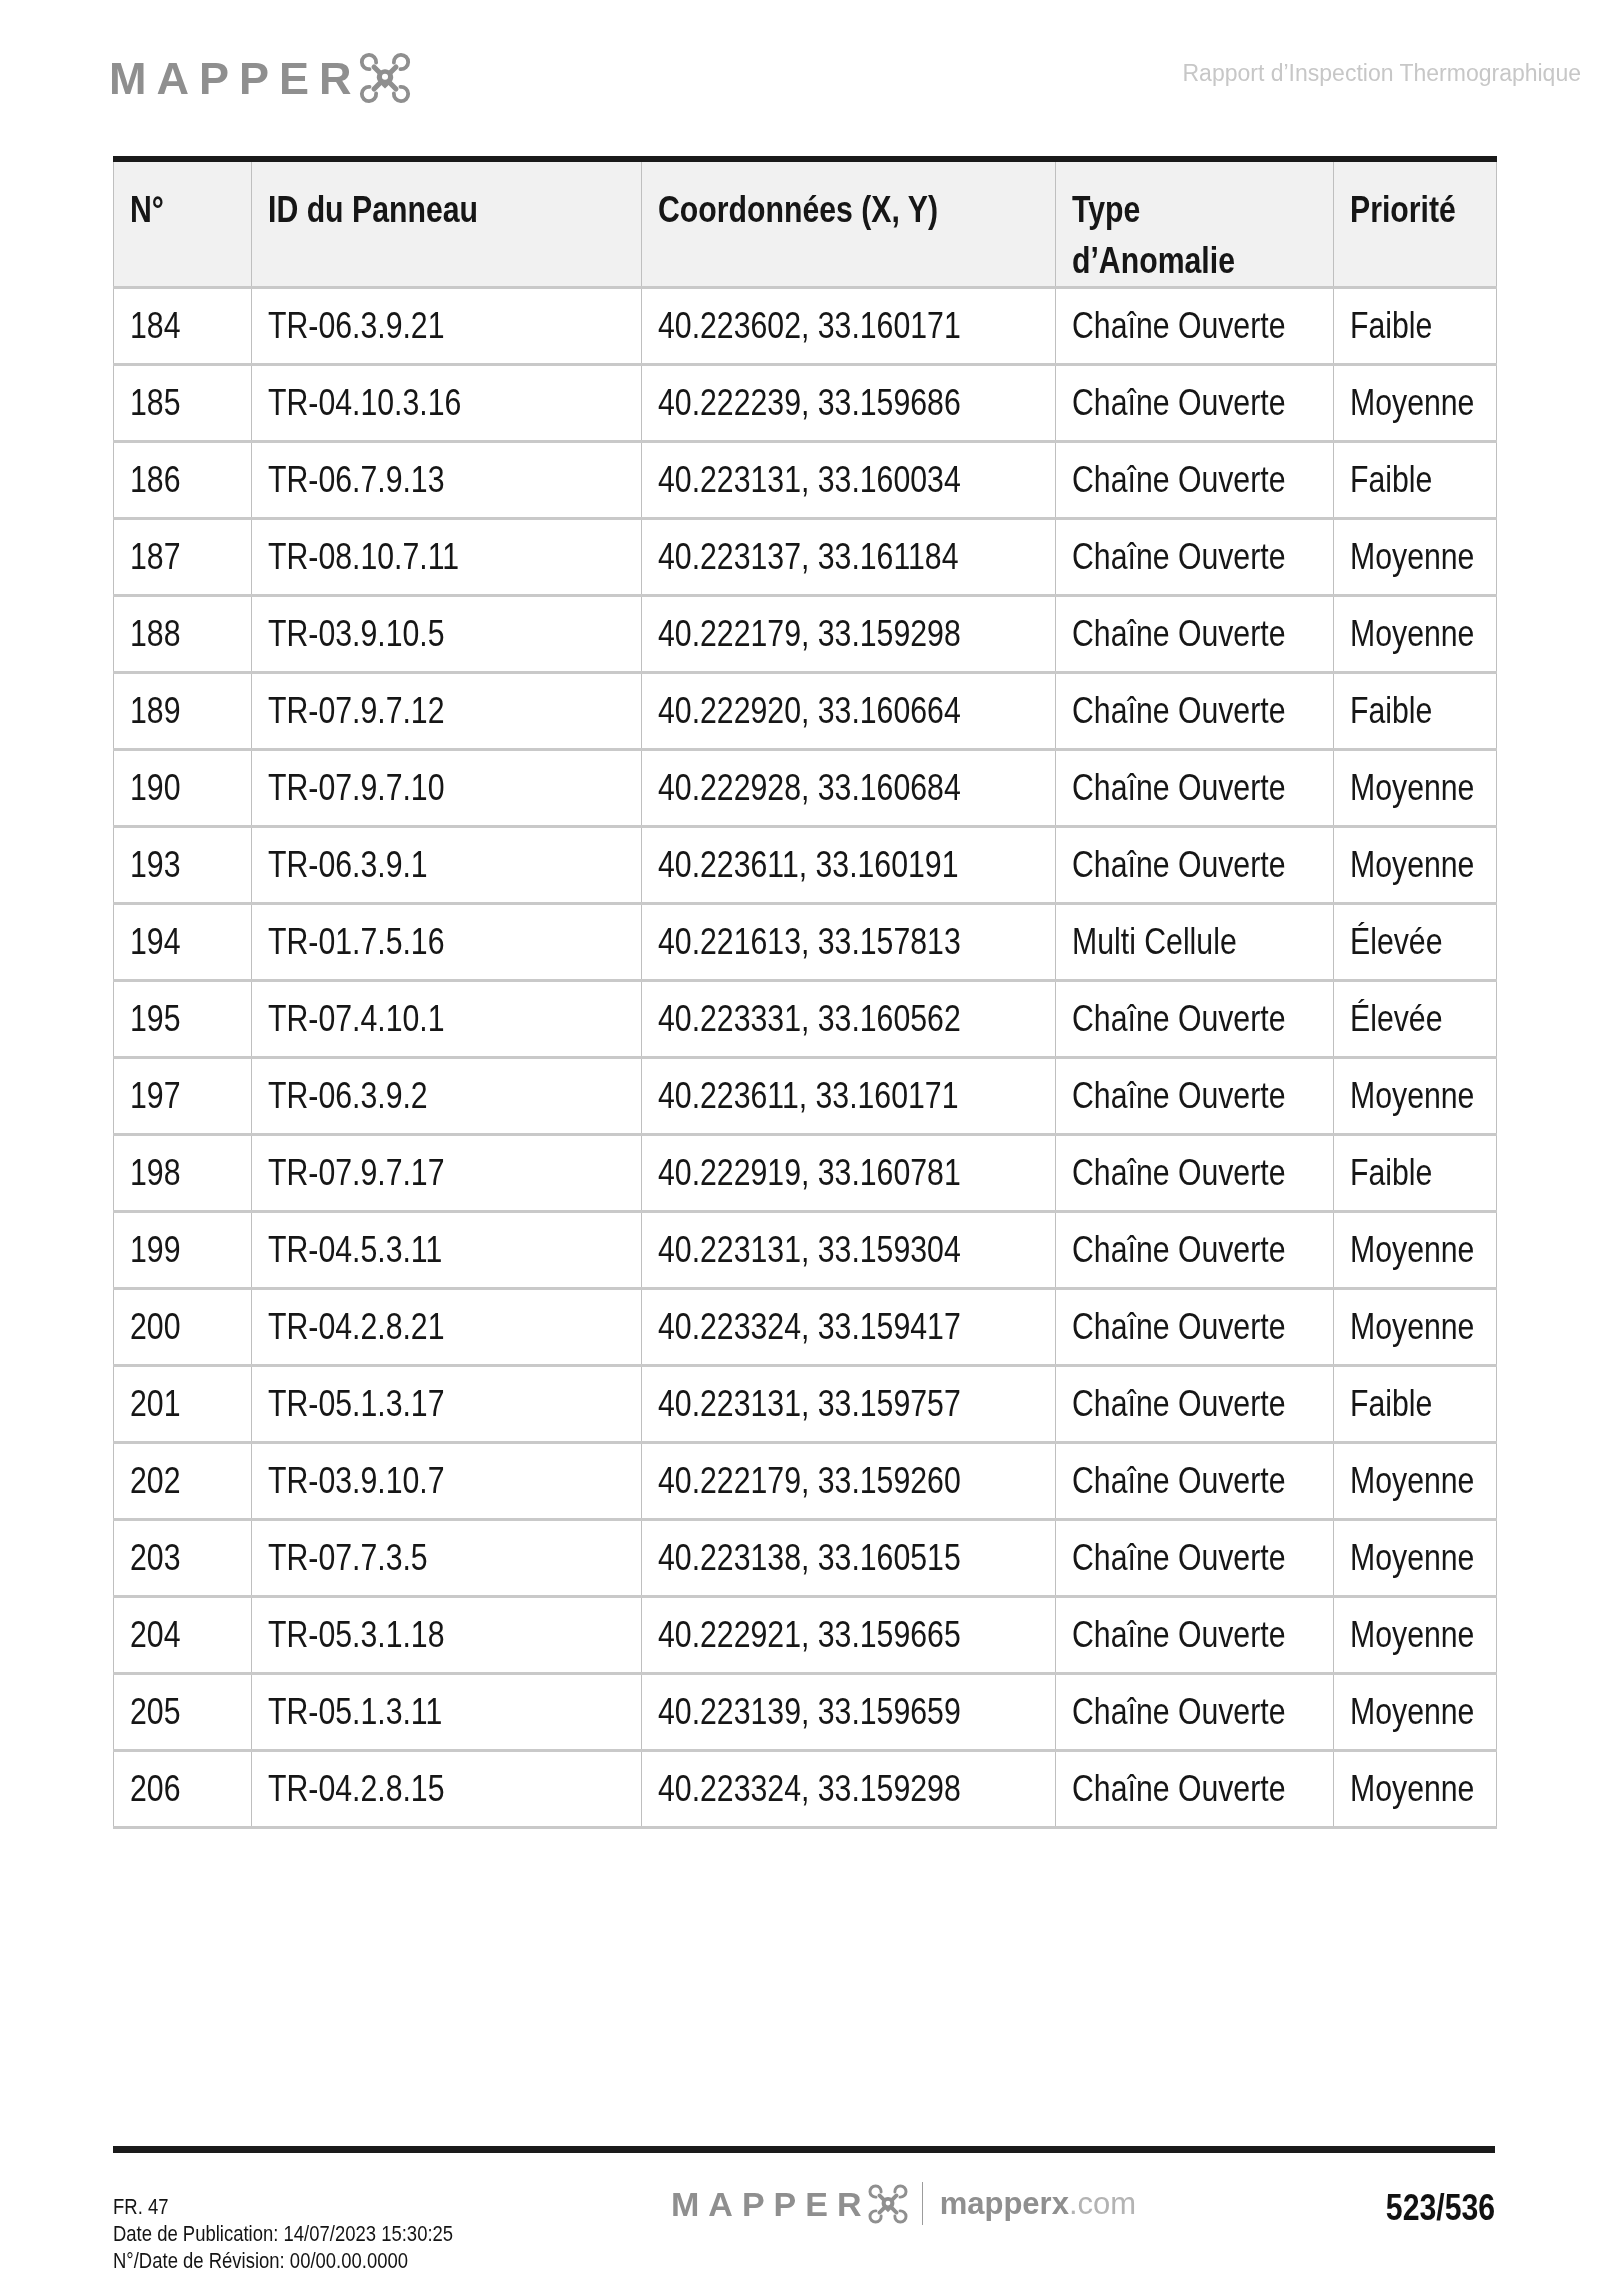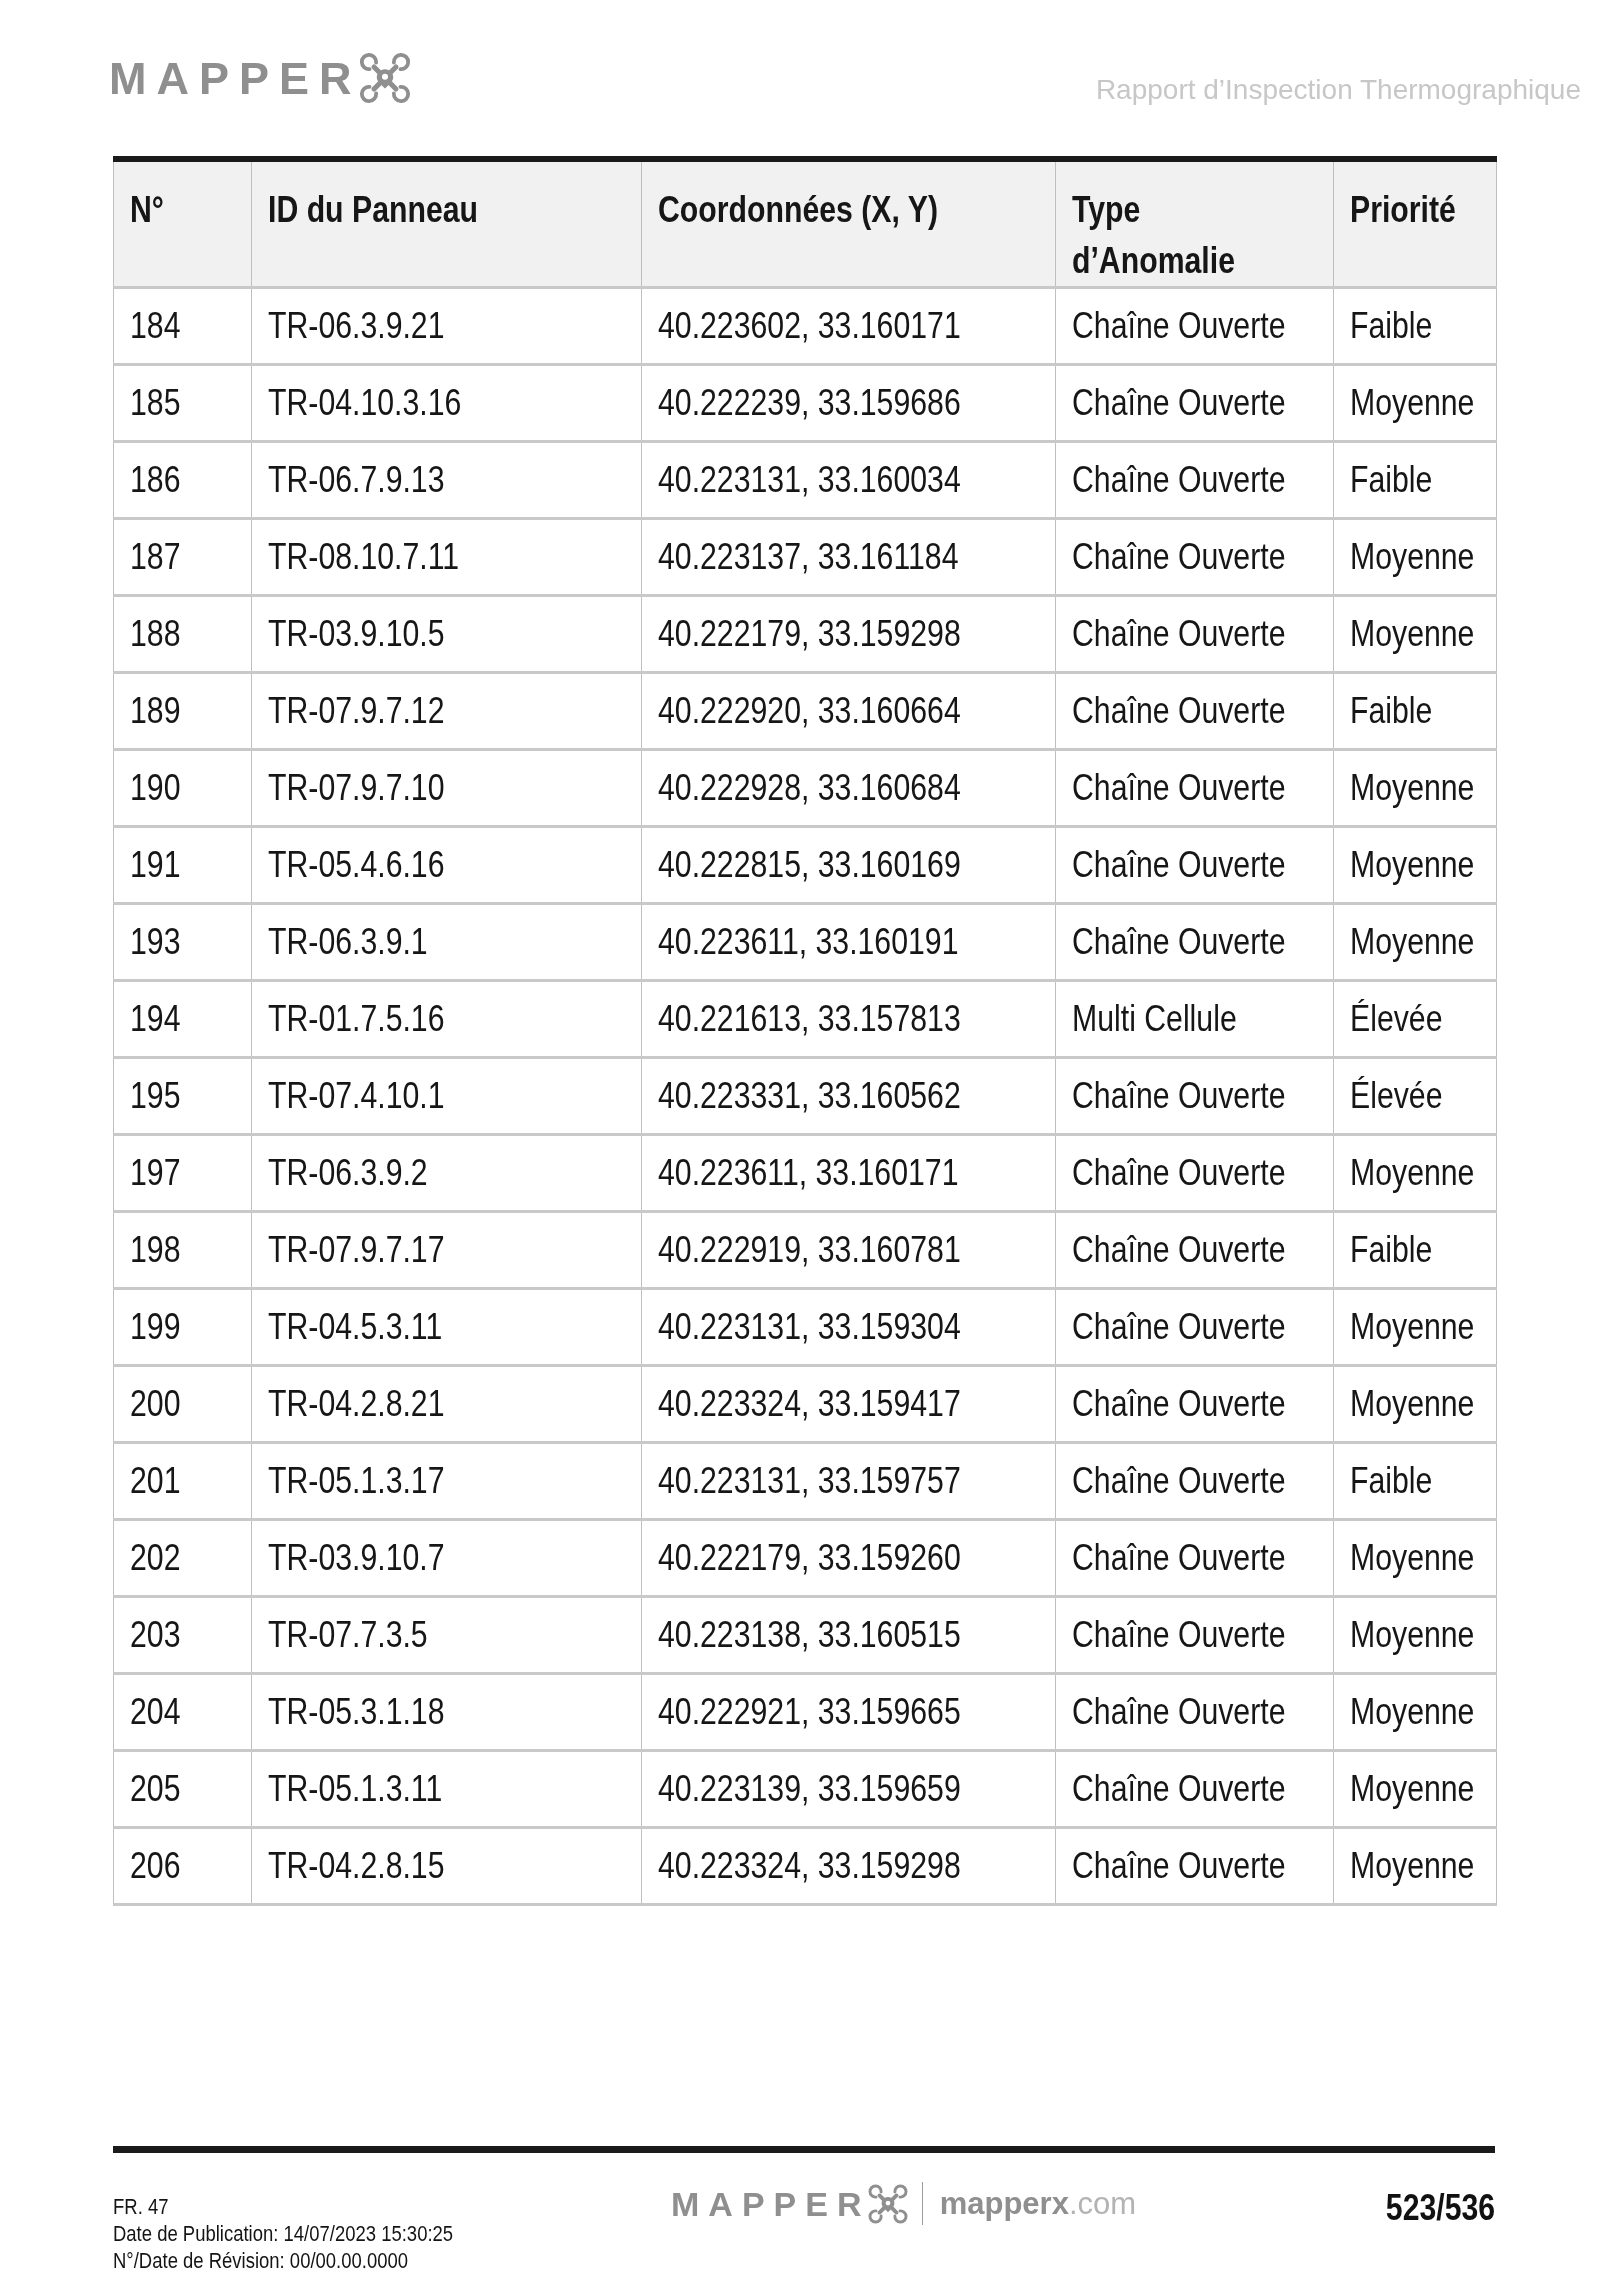--- a/index.html
+++ b/index.html
@@ -3,21 +3,21 @@
 <meta charset="utf-8">
 <style>
   html,body{margin:0;padding:0;background:#ffffff;}
   .page{position:relative;width:1612px;height:2287px;background:#ffffff;overflow:hidden;
         font-family:"Liberation Sans", sans-serif;color:#161616;}
 
   
   .brand{position:absolute;left:109px;top:51px;display:flex;align-items:center;}
   .brand-text{font-size:45px;font-weight:bold;letter-spacing:10px;color:#8f8f8f;line-height:1;}
   .brand-icon svg{display:block;width:54px;height:54px;margin-left:-3.6px;}
-  .report-title{position:absolute;right:31px;top:74px;font-size:28px;color:#c7c7c7;}
+  .report-title{position:absolute;right:31px;top:60px;font-size:23px;color:#c7c7c7;}
 
   
   .tbl{position:absolute;left:113px;top:156px;width:1382px;border-collapse:collapse;
        table-layout:fixed;border-top:6.3px solid #1a1a1a;}
   .tbl th,.tbl td{border-left:1.8px solid #bfbfbf;border-right:1.8px solid #bfbfbf;
        border-top:3.6px solid #c9c9c9;border-bottom:3.6px solid #c9c9c9;overflow:hidden;}
   .tbl th{background:#f1f1f1;text-align:left;vertical-align:top;height:94px;
        padding:22px 12.7px 0 16.3px;font-size:36px;font-weight:bold;line-height:1.42;}
   .tbl td{height:74px;padding:0 12.7px 0 16.3px;font-size:36px;vertical-align:middle;background:#ffffff;}
 
@@ -116,27 +116,20 @@
           <td><span class="cnd">189</span></td>
           <td><span class="cnd">TR-07.9.7.12</span></td>
           <td><span class="cnd">40.222920, 33.160664</span></td>
           <td><span class="cnd">Chaîne Ouverte</span></td>
           <td><span class="cnd">Faible</span></td>
         </tr>
       <tr>
           <td><span class="cnd">190</span></td>
           <td><span class="cnd">TR-07.9.7.10</span></td>
           <td><span class="cnd">40.222928, 33.160684</span></td>
-          <td><span class="cnd">Chaîne Ouverte</span></td>
-          <td><span class="cnd">Moyenne</span></td>
-        </tr>
-      <tr>
-          <td><span class="cnd">191</span></td>
-          <td><span class="cnd">TR-05.4.6.16</span></td>
-          <td><span class="cnd">40.222815, 33.160169</span></td>
           <td><span class="cnd">Chaîne Ouverte</span></td>
           <td><span class="cnd">Moyenne</span></td>
         </tr>
       <tr>
           <td><span class="cnd">193</span></td>
           <td><span class="cnd">TR-06.3.9.1</span></td>
           <td><span class="cnd">40.223611, 33.160191</span></td>
           <td><span class="cnd">Chaîne Ouverte</span></td>
           <td><span class="cnd">Moyenne</span></td>
         </tr>

